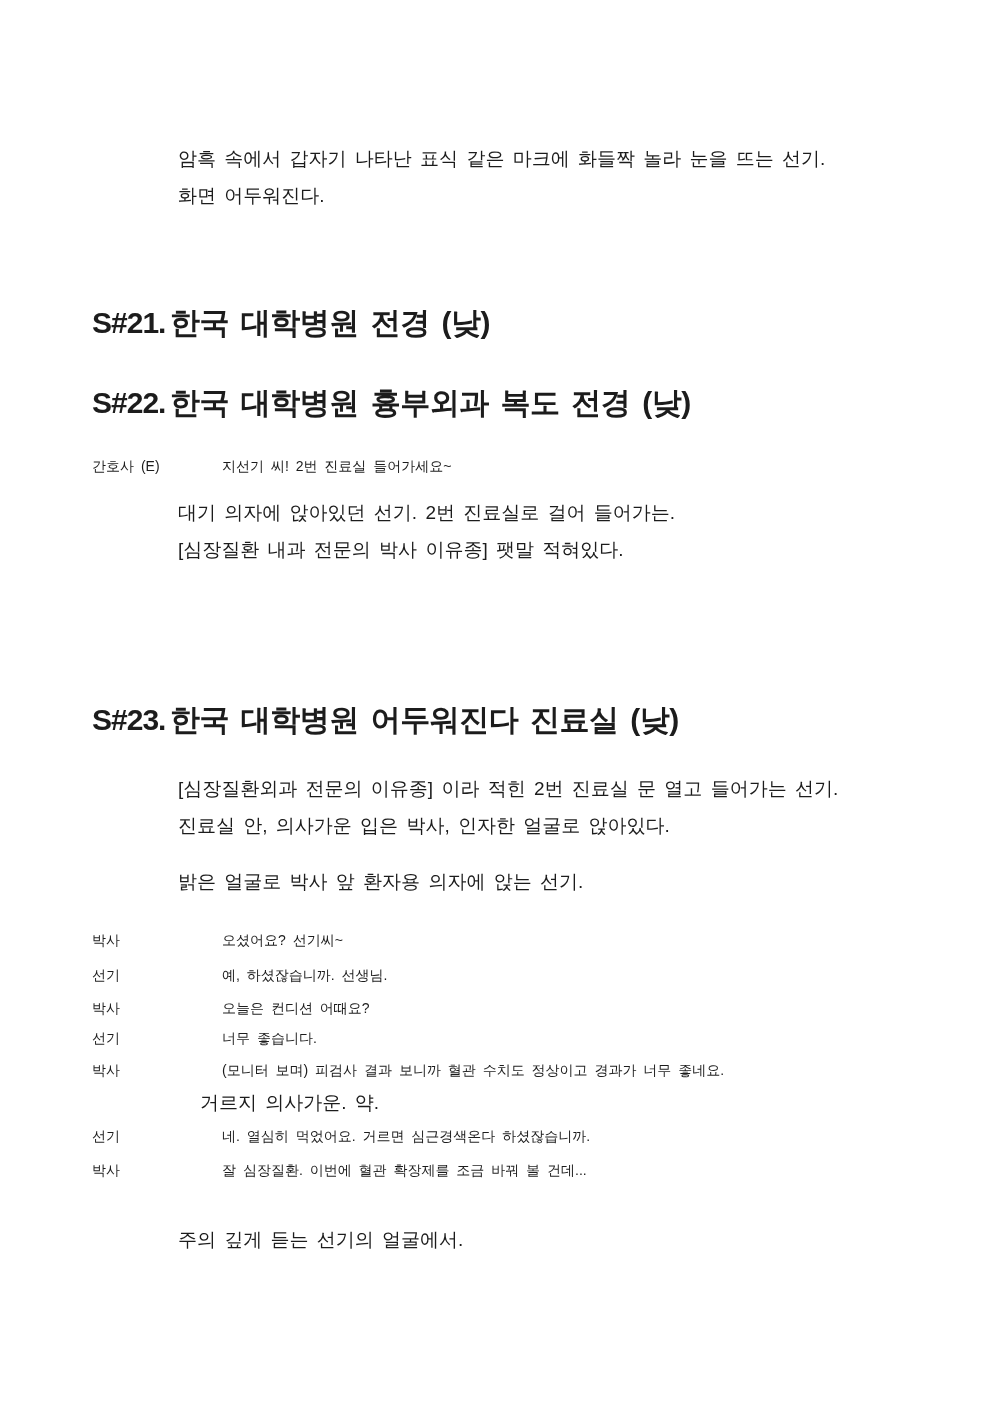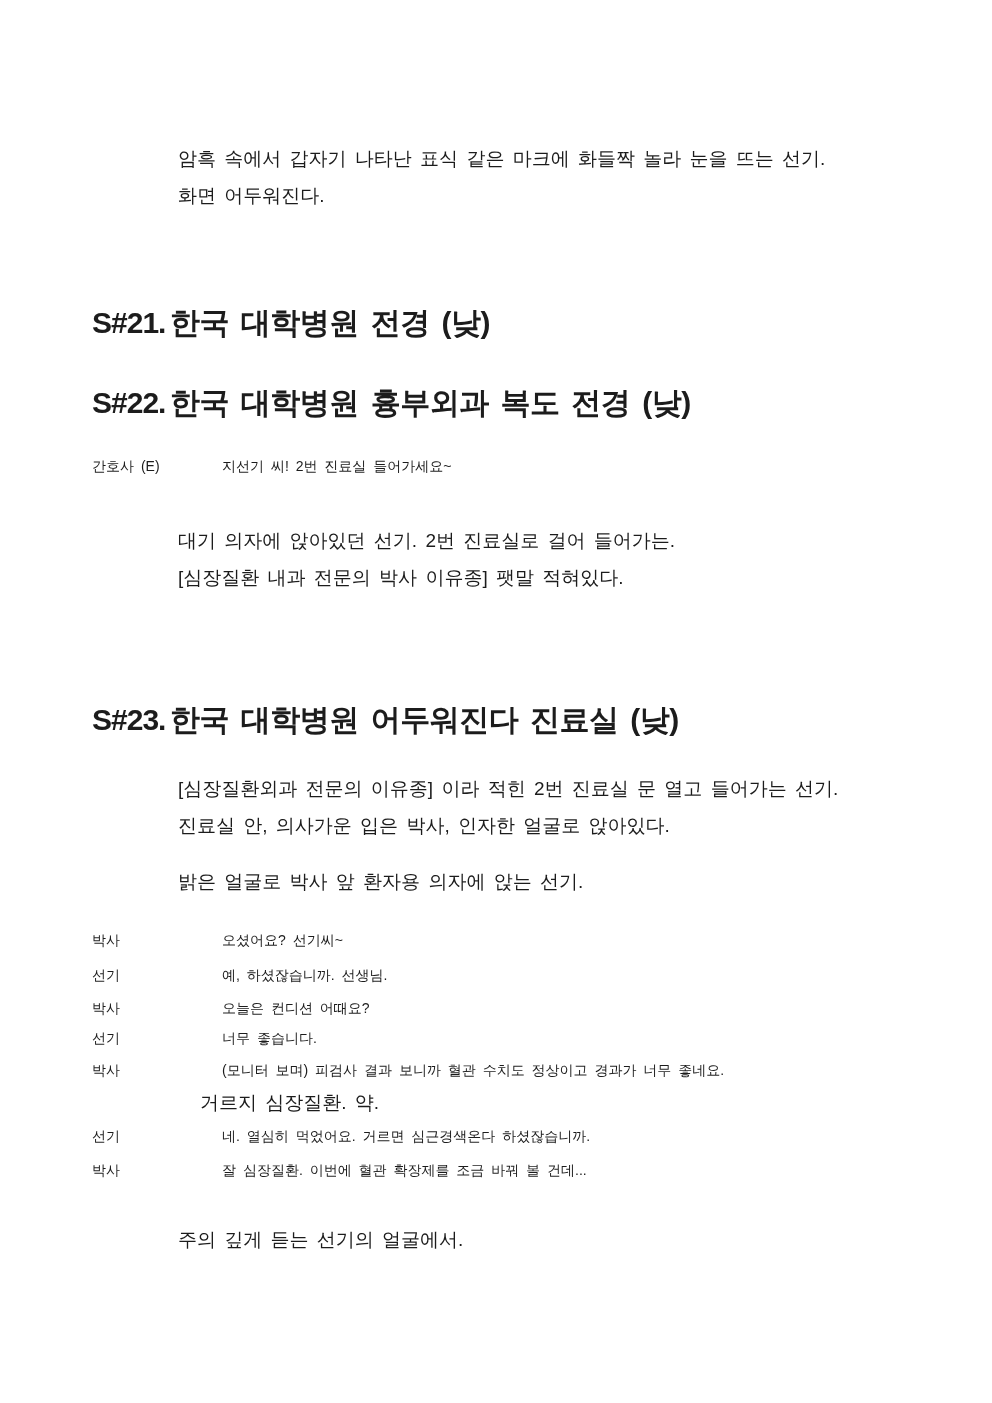--- a/index.html
+++ b/index.html
@@ -72,21 +72,21 @@
   </div>
 
   <div class="scene-heading" style="top:383px;">
     <span class="scene-num">S#22.</span><span>한국 대학병원 흉부외과 복도 전경 (낮)</span>
   </div>
 
   <div class="dialogue-row" style="top:454px;">
     <span class="speaker">간호사 (E)</span><span>지선기 씨! 2번 진료실 들어가세요~</span>
   </div>
 
-  <div class="action" style="top:522px;">
+  <div class="action" style="top:494px;">
     <div>대기 의자에 앉아있던 선기. 2번 진료실로 걸어 들어가는.</div>
     <div>[심장질환 내과 전문의 박사 이유종] 팻말 적혀있다.</div>
   </div>
 
   <div class="scene-heading" style="top:700px;">
     <span class="scene-num">S#23.</span><span>한국 대학병원 어두워진다 진료실 (낮)</span>
   </div>
 
   <div class="action" style="top:770px;">
     <div>[심장질환외과 전문의 이유종] 이라 적힌 2번 진료실 문 열고 들어가는 선기.</div>
@@ -105,21 +105,21 @@
   </div>
   <div class="dialogue-row" style="top:996px;">
     <span class="speaker">박사</span><span>오늘은 컨디션 어때요?</span>
   </div>
   <div class="dialogue-row" style="top:1026px;">
     <span class="speaker">선기</span><span>너무 좋습니다.</span>
   </div>
   <div class="dialogue-row" style="top:1058px;">
     <span class="speaker">박사</span><span>(모니터 보며) 피검사 결과 보니까 혈관 수치도 정상이고 경과가 너무 좋네요.</span>
   </div>
-  <div class="cont-line" style="top:1091px;">거르지 심장질환. 약.</div>
+  <div class="cont-line" style="top:1091px;">거르지 의사가운. 약.</div>
   <div class="dialogue-row" style="top:1124px;">
     <span class="speaker">선기</span><span>네. 열심히 먹었어요. 거르면 심근경색온다 하셨잖습니까.</span>
   </div>
   <div class="dialogue-row" style="top:1158px;">
     <span class="speaker">박사</span><span>잘 심장질환. 이번에 혈관 확장제를 조금 바꿔 볼 건데...</span>
   </div>
 
   <div class="action" style="top:1221px;">
     <div>주의 깊게 듣는 선기의 얼굴에서.</div>
   </div>

